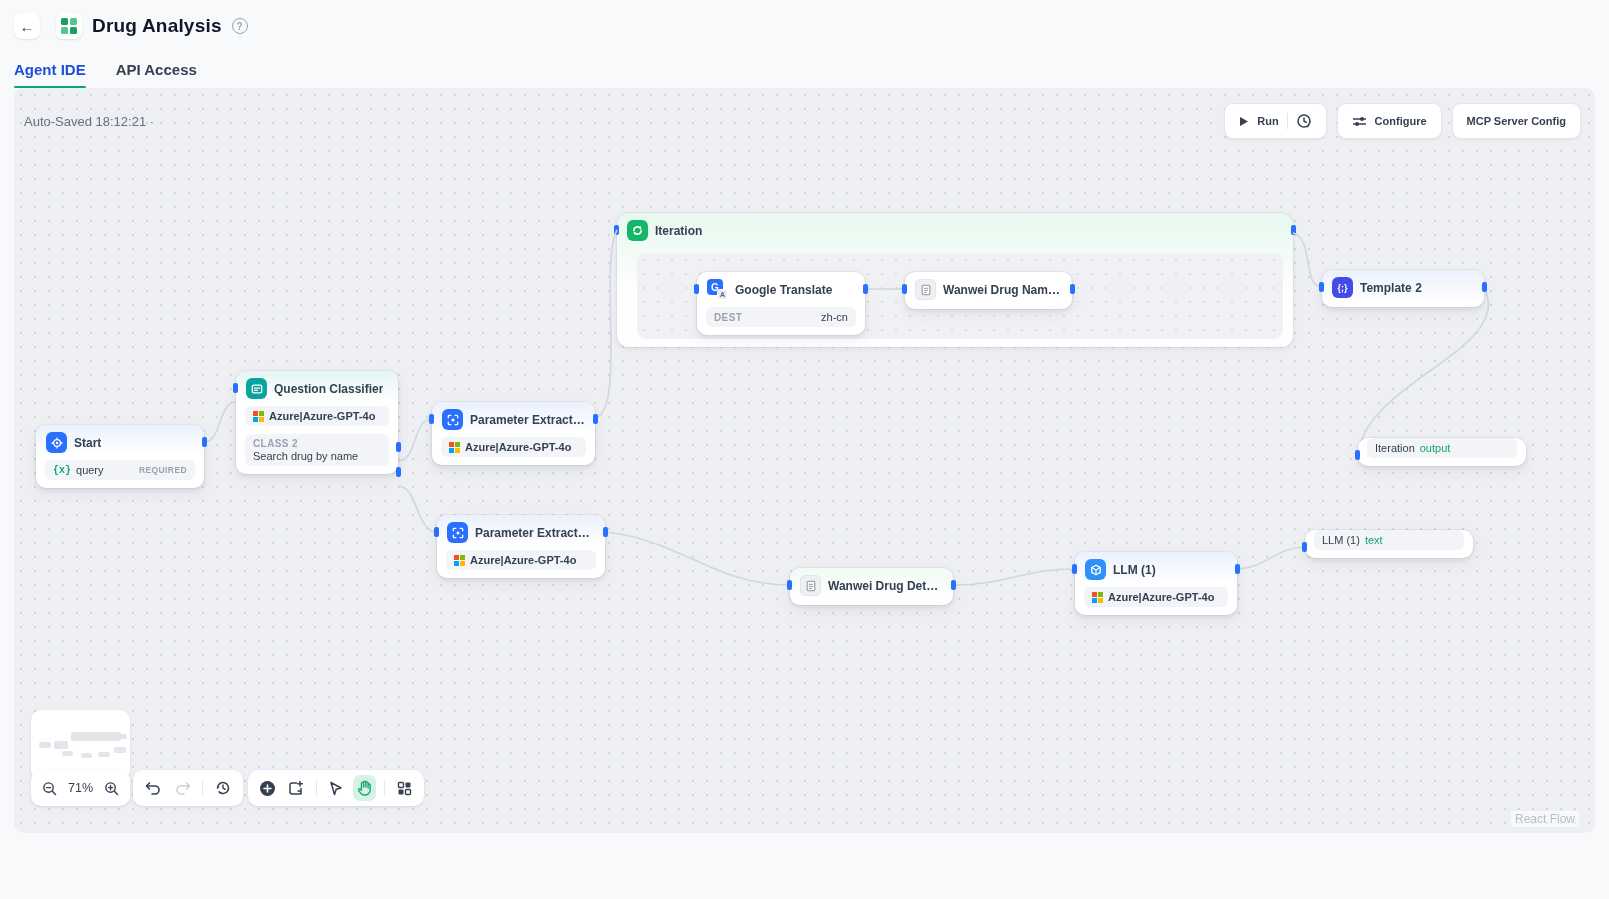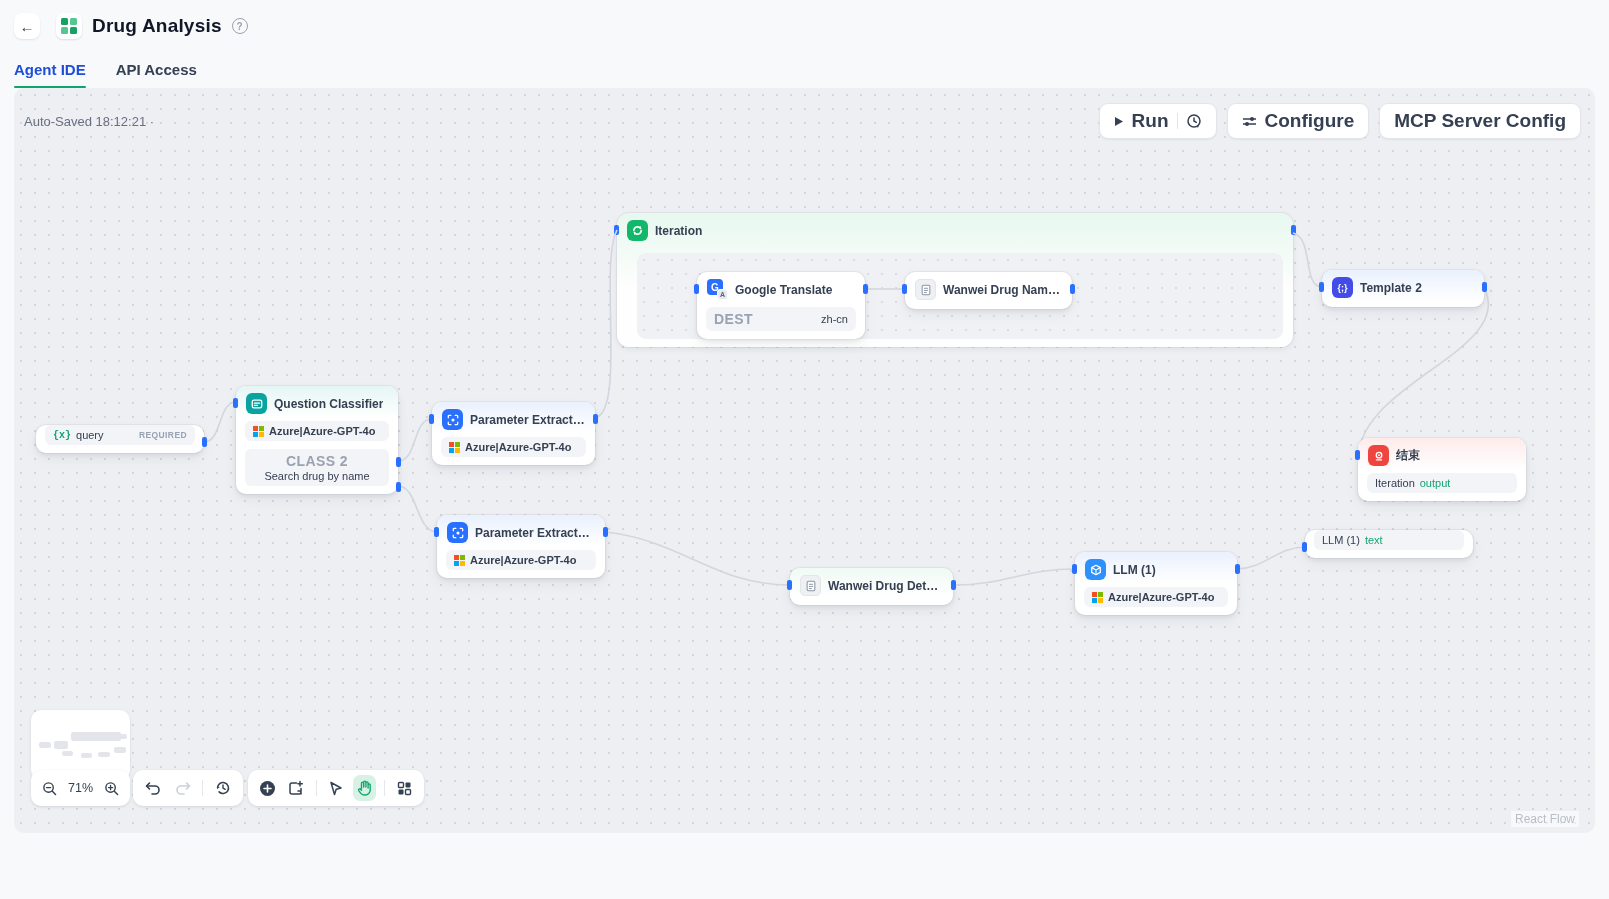--- a/index.html
+++ b/index.html
@@ -23,36 +23,36 @@
   .tab.active::after { content:""; position:absolute; left:0; right:0; bottom:0; height:2px; background:#0ca56e; border-radius:2px; }
 
   
   .canvas { position:relative; margin:0 14px; width:1581px; height:745px; border-radius:10px;
     background-color:#edeff3;
     background-image:radial-gradient(#d2d5dc 1px, transparent 1.2px);
     background-size:14px 14px; overflow:hidden; }
   .autosave { position:absolute; left:10px; top:26px; font-size:13px; color:#676f83; z-index:5; }
 
   .canvas-actions { position:absolute; right:14px; top:15px; display:flex; gap:10px; z-index:6; }
-  .cbtn { height:36px; background:#fff; border:1px solid #e3e5ea; border-radius:9px; box-shadow:0 1px 2px rgba(16,24,40,.06); display:flex; align-items:center; gap:8px; padding:0 14px; font-size:19px; font-weight:700; color:#354052; cursor:pointer; }
+  .cbtn { height:36px; background:#fff; border:1px solid #e3e5ea; border-radius:9px; box-shadow:0 1px 2px rgba(16,24,40,.06); display:flex; align-items:center; gap:8px; padding:0 14px; font-size:11px; font-weight:700; color:#354052; cursor:pointer; }
   .cbtn .vdiv { width:1px; height:16px; background:#e3e5ea; }
   .cbtn svg { display:block; }
 
   
   .node { position:absolute; background:#fff; border-radius:10px; box-shadow:0 0 0 1px rgba(16,24,40,.04), 0 2px 5px rgba(16,24,40,.08), 0 6px 14px rgba(16,24,40,.05); z-index:3; }
   .nhead { display:flex; align-items:center; gap:7px; padding:7px 10px; border-radius:10px 10px 0 0; }
   .ntitle { font-size:12px; font-weight:700; color:#354052; white-space:nowrap; overflow:hidden; text-overflow:ellipsis; }
   .nicon { width:21px; height:21px; border-radius:6px; display:flex; align-items:center; justify-content:center; flex:none; color:#fff; font-weight:700; }
   .tint-blue  { background:linear-gradient(180deg,#eaf1fd, rgba(255,255,255,0) 90%); }
   .tint-teal  { background:linear-gradient(180deg,#e4f6f4, rgba(255,255,255,0) 90%); }
   .tint-pink  { background:linear-gradient(180deg,#fdebea, rgba(255,255,255,0) 90%); }
   .nrow { margin:0 9px 8px; background:#f3f4f7; border-radius:6px; padding:4px 8px; font-size:11px; color:#354052; display:flex; align-items:center; gap:5px; }
   .nrow .right { margin-left:auto; }
   .badge { font-size:8.5px; letter-spacing:.4px; color:#98a2b3; font-weight:700; }
-  .rowlabel { font-size:14px; letter-spacing:.4px; color:#9aa2b1; font-weight:700; }
+  .rowlabel { font-size:10px; letter-spacing:.4px; color:#9aa2b1; font-weight:700; }
   .nrow2 { margin:0 9px 8px; background:#f3f4f7; border-radius:6px; padding:4px 8px; }
   .nrow2 .txt { font-size:11px; color:#354052; margin-top:1px; }
   .varx { color:#12a56e; font-weight:700; font-family:"Liberation Mono", monospace; font-size:10px; }
   .greenref { color:#12a56e; }
   .mslogo { width:11px; height:11px; display:grid; grid-template:1fr 1fr / 1fr 1fr; gap:1px; flex:none; }
   .mslogo i { display:block; }
   .ms1{background:#f25022}.ms2{background:#7fba00}.ms3{background:#00a4ef}.ms4{background:#ffb900}
   .modeltxt { font-weight:700; }
   .handle { position:absolute; width:5px; height:10px; background:#2970ff; border-radius:2px; z-index:4; cursor:crosshair; }
   .h-left { left:-3px; } .h-right { right:-3px; }
@@ -159,29 +159,39 @@
     <path d="M 581 330 C 612 324, 585 175, 603 142"></path>
     <path d="M 1279 145 C 1300 150, 1288 199, 1308 199"></path>
     <path d="M 1470 199 C 1502 262, 1352 292, 1344 367"></path>
     <path d="M 851 201 C 866 201, 876 201, 891 201"></path>
     <path d="M 591 444 C 668 452, 700 497, 776 497"></path>
     <path d="M 939 497 C 992 497, 1009 481, 1061 481"></path>
     <path d="M 1223 481 C 1250 481, 1263 459, 1291 459"></path>
   </svg>
 
   <div class="node" style="left:22px; top:337px; width:168px;">
+    <div class="nhead tint-blue">
+      <span class="nicon" style="background:#2970ff">
+        <svg width="12" height="12" viewBox="0 0 14 14">
+            <circle cx="7" cy="7" r="4" fill="none" stroke="#fff" stroke-width="1.6"></circle>
+            <circle cx="7" cy="7" r="1.4" fill="#fff"></circle>
+            <path d="M7 0.5 V2.5 M7 11.5 V13.5 M0.5 7 H2.5 M11.5 7 H13.5" stroke="#fff" stroke-width="1.5"></path>
+          </svg>
+      </span>
+      <span class="ntitle">Start</span>
+    </div>
     <div class="nrow">
       <span class="varx">{x}</span>
       <span>query</span>
       <span class="badge right">REQUIRED</span>
     </div>
     <span class="handle h-right" style="top:12px"></span>
   </div>
 
-  <div class="node" style="left:222px; top:298px; width:162px;text-align:center;">
+  <div class="node" style="left:222px; top:283px; width:162px;">
     <div class="nhead tint-teal">
       <span class="nicon" style="background:#0aa4a0">
         <svg width="12" height="12" viewBox="0 0 14 14">
             <rect x="1.5" y="2.5" width="11" height="9" rx="2" fill="none" stroke="#fff" stroke-width="1.6"></rect>
             <path d="M4 6 H10 M4 8.6 H7.5" stroke="#fff" stroke-width="1.4" stroke-linecap="round"></path>
           </svg>
       </span>
       <span class="ntitle">Question Classifier</span>
     </div>
     <div class="nrow">
@@ -281,30 +291,20 @@
   <div class="node" style="left:1308px; top:182px; width:162px; padding-bottom:2px;">
     <div class="nhead tint-blue">
       <span class="nicon" style="background:#444ce7; font-size:9px;">{;}</span>
       <span class="ntitle">Template 2</span>
     </div>
     <span class="handle h-left" style="top:12px"></span>
     <span class="handle h-right" style="top:12px"></span>
   </div>
 
   <div class="node" style="left:1344px; top:350px; width:168px;">
-    <div class="nhead tint-pink">
-      <span class="nicon" style="background:#f0443e">
-        <svg width="12" height="12" viewBox="0 0 14 14">
-            <circle cx="7" cy="6" r="3.2" fill="none" stroke="#fff" stroke-width="1.6"></circle>
-            <circle cx="7" cy="6" r="1.1" fill="#fff"></circle>
-            <path d="M4 11.5 h6" stroke="#fff" stroke-width="1.6" stroke-linecap="round"></path>
-          </svg>
-      </span>
-      <span class="ntitle">结束</span>
-    </div>
     <div class="nrow">
       <span>Iteration</span>
       <span class="greenref">output</span>
     </div>
     <span class="handle h-left" style="top:12px"></span>
   </div>
 
   <div class="node" style="left:1291px; top:442px; width:168px;">
     <div class="nrow">
       <span>LLM (1)</span>

